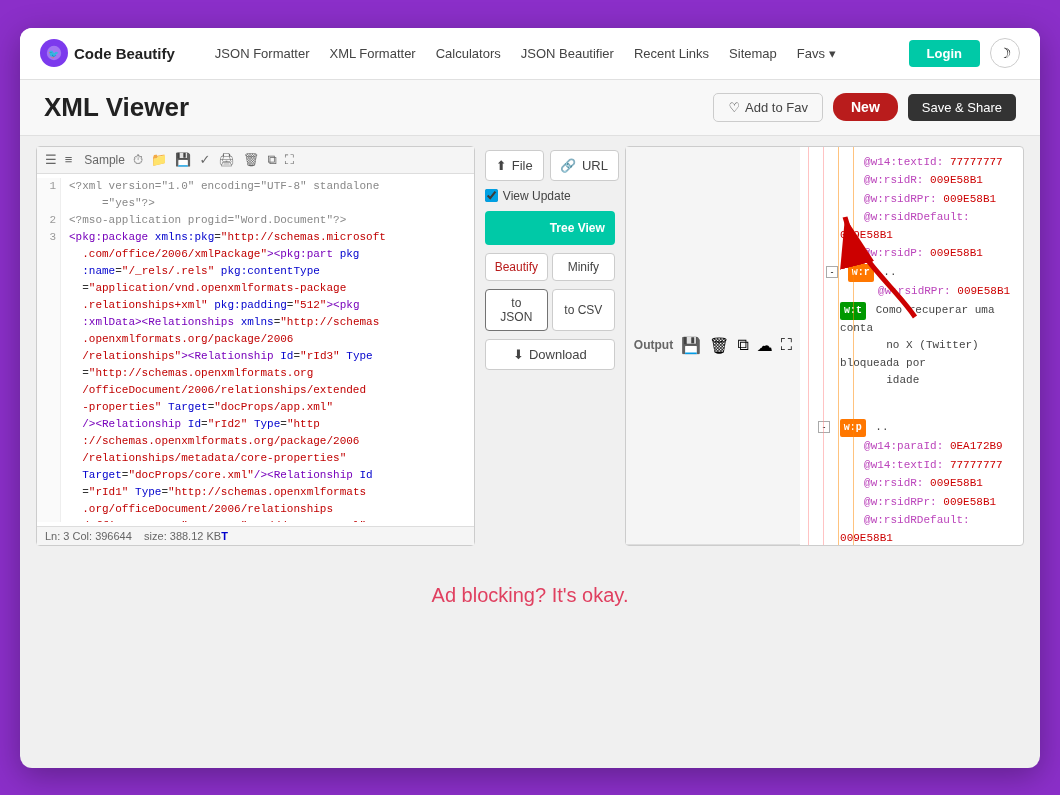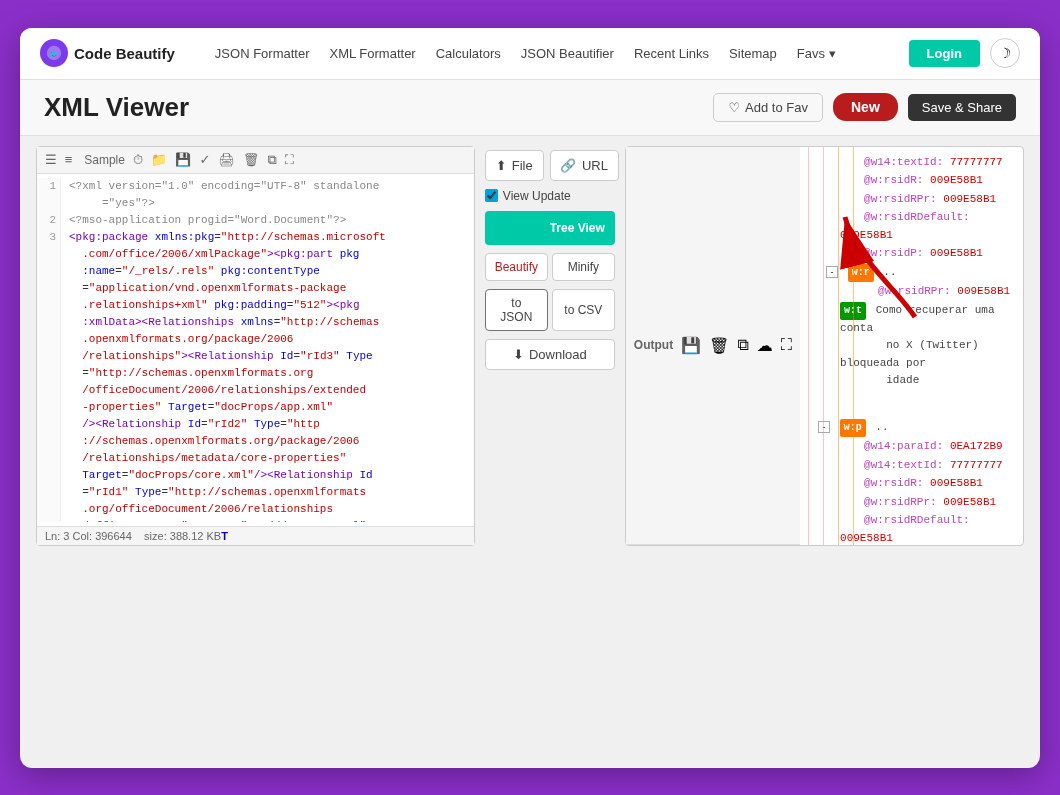--- a/index.html
+++ b/index.html
@@ -680,13 +680,16 @@
             <marker id="arrowhead" markerWidth="10" markerHeight="7" refX="10" refY="3.5" orient="auto">
               <polygon points="0 0, 10 3.5, 0 7" fill="#cc0000"></polygon>
             </marker>
           </defs>
           <path d="M 100 120 C 80 90, 40 60, 30 20" stroke="#cc0000" stroke-width="5" fill="none" marker-end="url(#arrowhead)"></path>
         </svg>
       </div>
     </div>
   </div>
 
+  <div class="ad-block-msg">
+    <span>Ad blocking? It's okay.</span>
+  </div>
 </div>
 
 </body></html>

